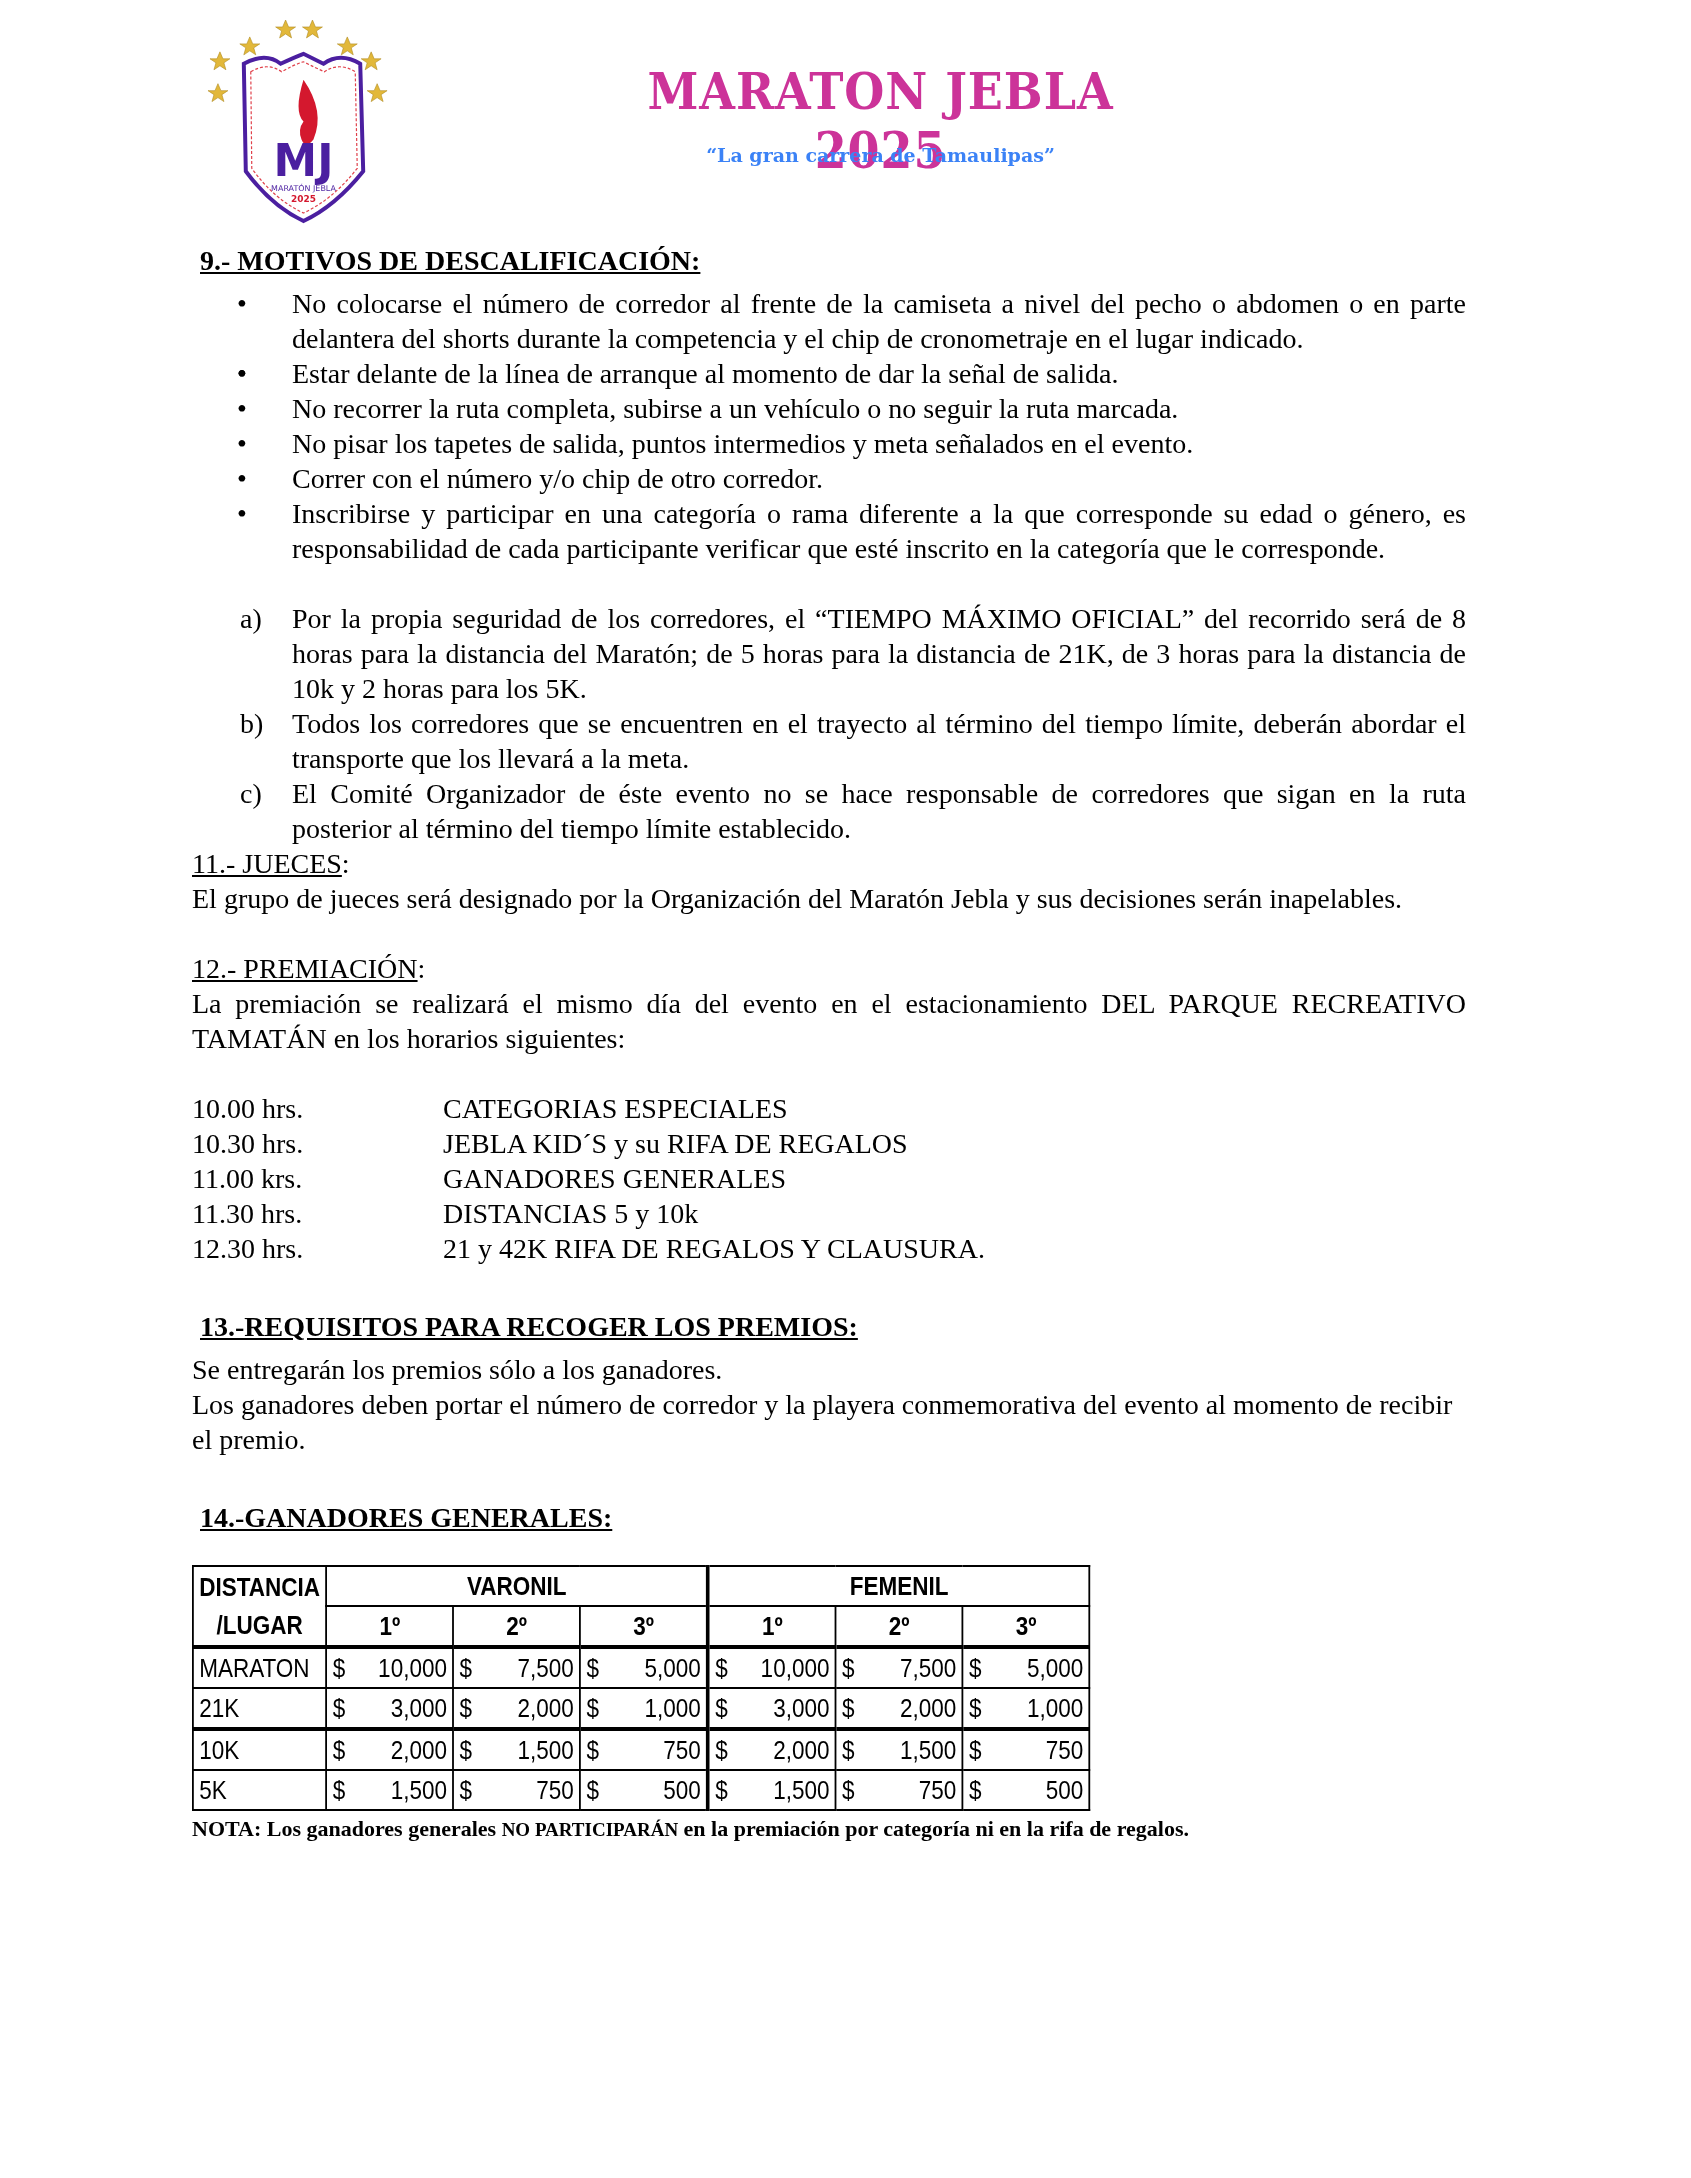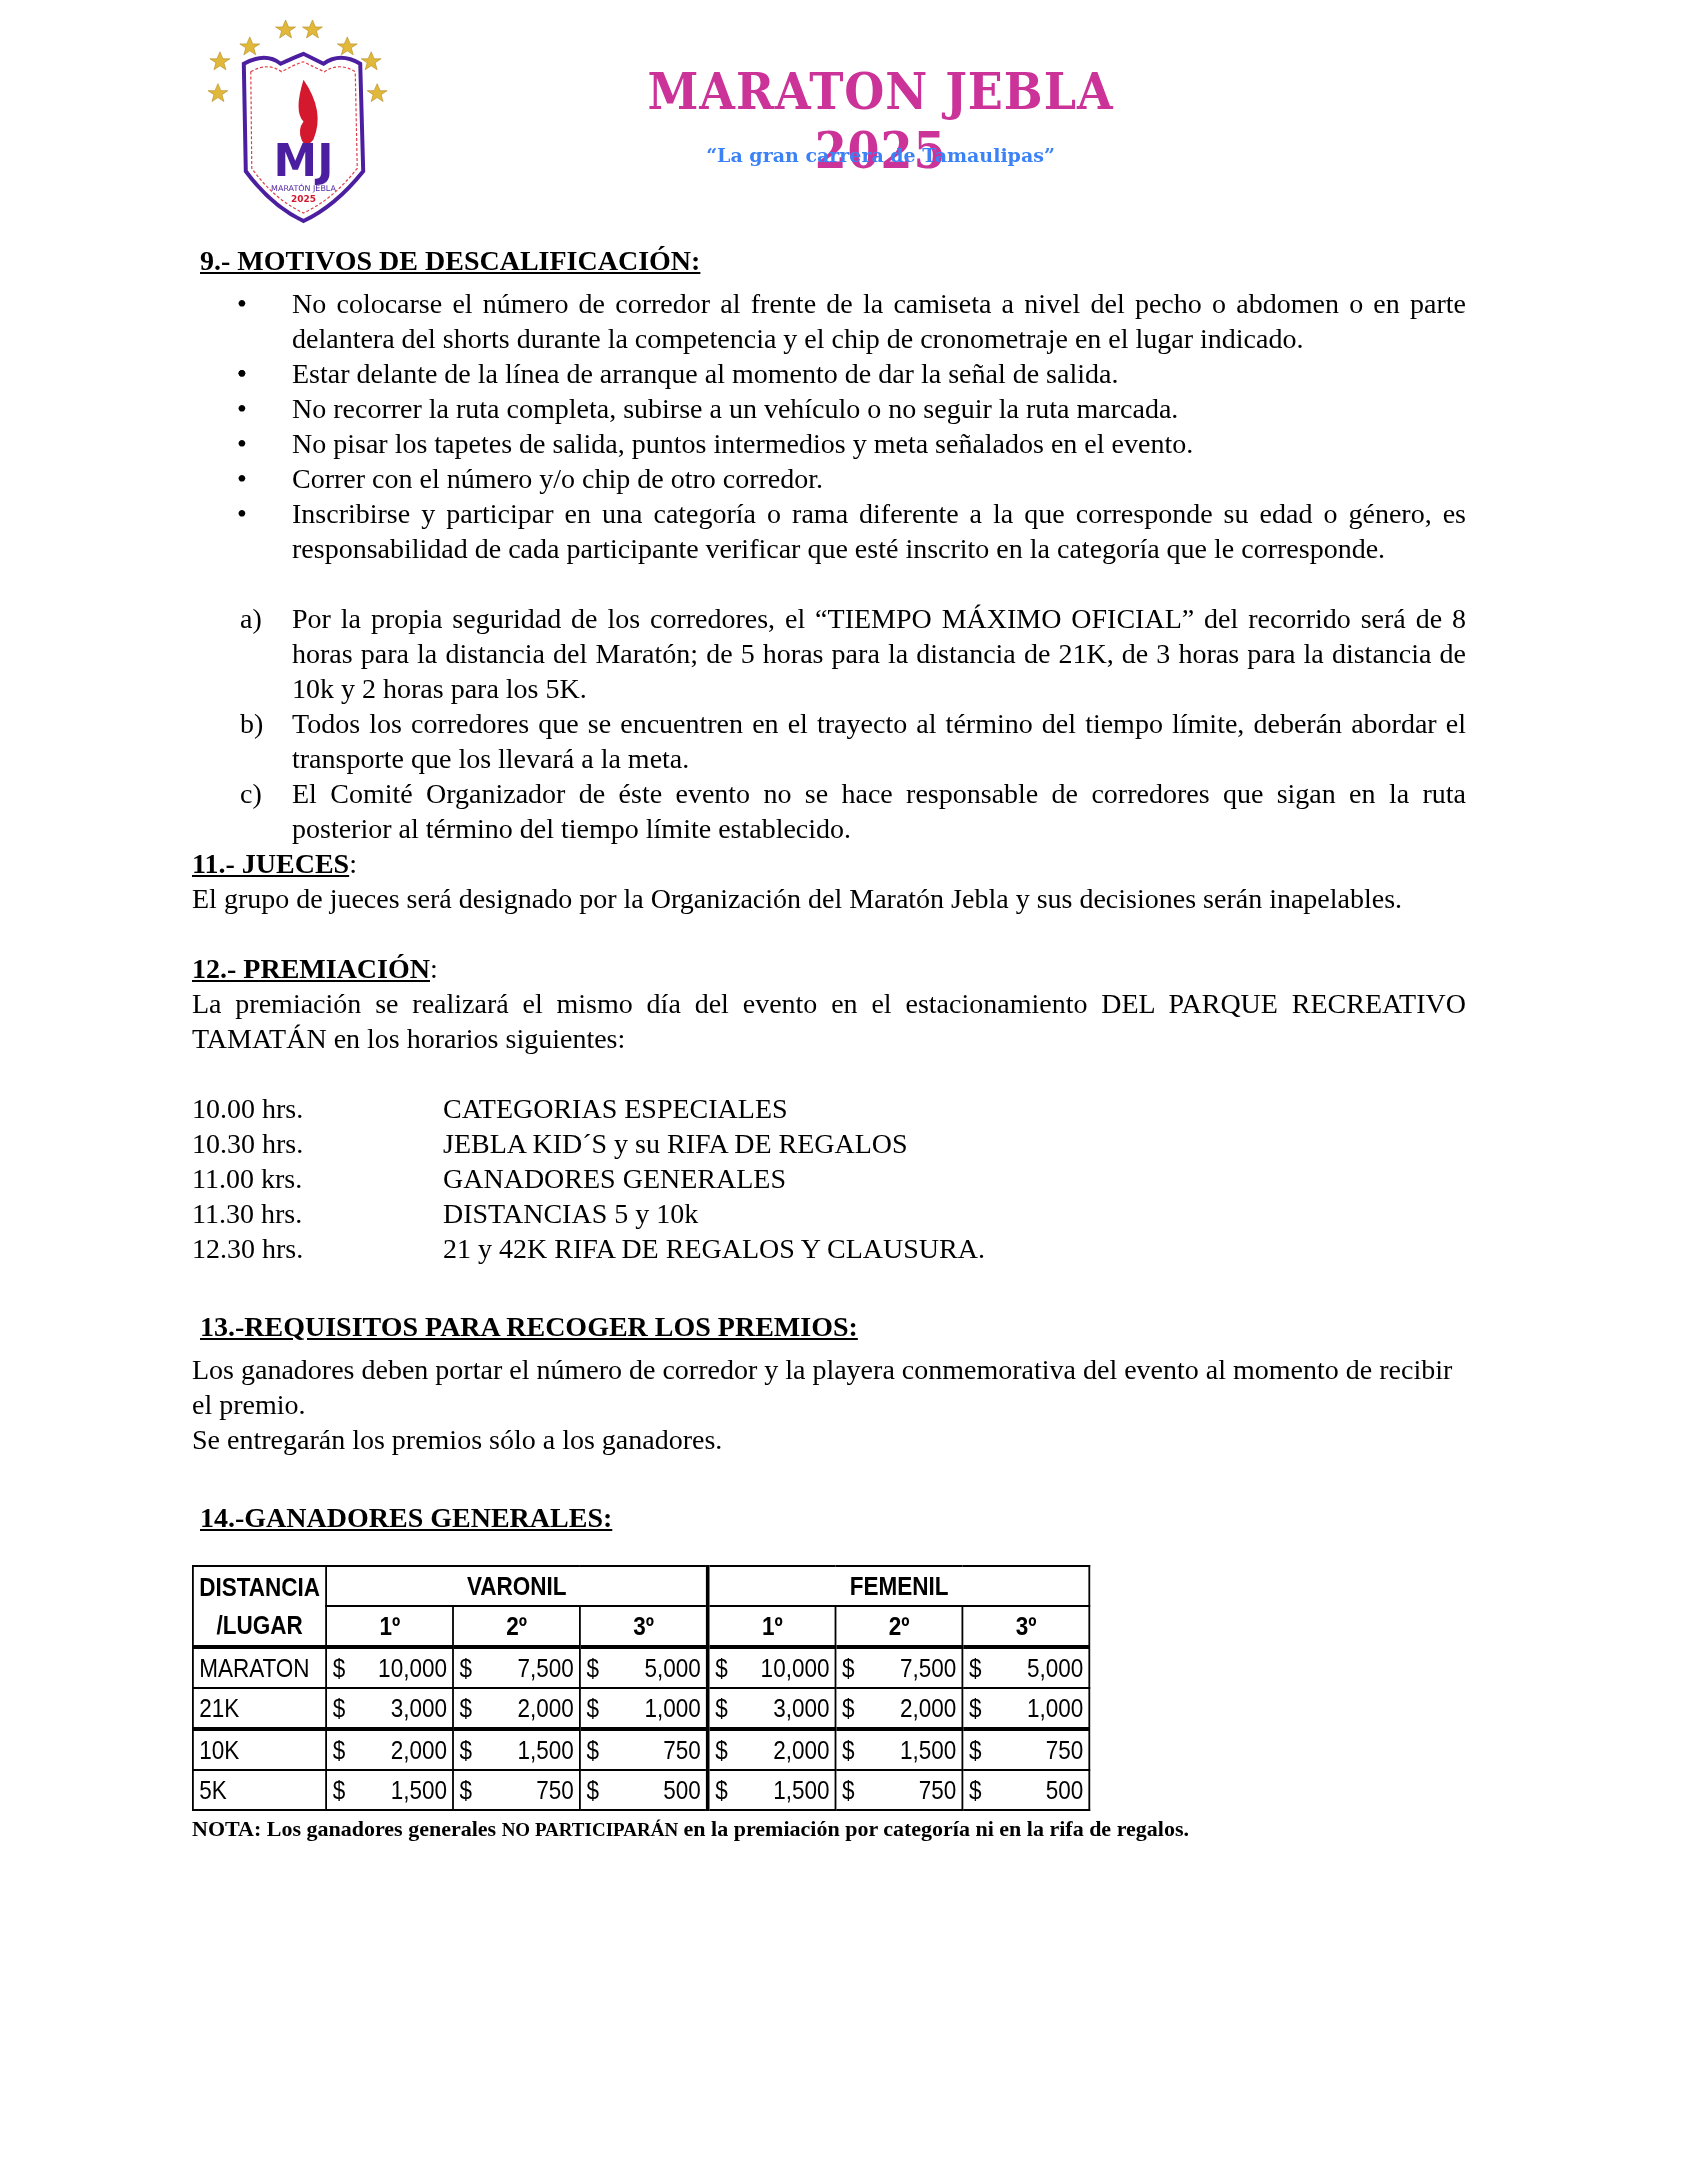--- a/index.html
+++ b/index.html
@@ -6,21 +6,21 @@
   body { width:1692px; height:2178px; position:relative; overflow:hidden;
          font-family:"Liberation Serif","DejaVu Serif",serif; color:#000; }
   .logo { position:absolute; left:206px; top:12px; width:199px; height:217px; }
   .title { position:absolute; left:557px; top:62px; width:647px; text-align:center;
            font-family:"DejaVu Serif",serif; font-weight:bold; font-size:50px;
            color:#cc3399; letter-spacing:1px; transform:scaleX(0.92); transform-origin:center; }
   .subtitle { position:absolute; left:557px; top:144px; width:647px; text-align:center;
               font-family:"DejaVu Serif",serif; font-weight:bold; font-size:19px; color:#3b82f6; }
   .content { position:absolute; left:192px; top:235px; width:1274px; font-size:28px; line-height:35px; }
   .h { font-weight:bold; text-decoration:underline; margin:8px; }
-  .h-inline { font-weight:bold; text-decoration:underline;text-align:center; }
+  .h-inline { font-weight:normal; text-decoration:underline;text-align:center; }
   ul.bul { margin:0; padding:0; list-style:none; }
   ul.bul li { position:relative; padding-left:100px; text-align:justify; }
   ul.bul li .dot { position:absolute; left:45px; top:0; }
   ol.alpha { margin:0; padding:0; list-style:none; }
   ol.alpha li { position:relative; padding-left:100px; text-align:justify; }
   ol.alpha li .mk { position:absolute; left:48px; top:0; }
   p { margin:0; }
   .gap { height:35px; }
   .just { text-align:justify; }
   .sched { display:flex; flex-direction:column; }
@@ -110,22 +110,22 @@
         <span>DISTANCIAS 5 y 10k</span>
       </div>
     <div class="row">
         <span class="time">12.30 hrs.</span>
         <span>21 y 42K RIFA DE REGALOS Y CLAUSURA.</span>
       </div>
   </div>
   <div class="gap"></div>
 
   <p class="h">13.-REQUISITOS PARA RECOGER LOS PREMIOS:</p>
+  <p>Se entregarán los premios sólo a los ganadores.</p>
   <p>Los ganadores deben portar el número de corredor y la playera conmemorativa del evento al momento de recibir el premio.</p>
-  <p>Se entregarán los premios sólo a los ganadores.</p>
   <div class="gap"></div>
 
   <p class="h">14.-GANADORES GENERALES:</p>
 
   <table class="prize">
     <tbody>
         <tr>
       <th rowspan="2" class="thick-bottom"><span>DISTANCIA</span><br><span>/LUGAR</span></th>
       <th colspan="3">VARONIL</th>
       <th colspan="3" class="thick-left">FEMENIL</th>

